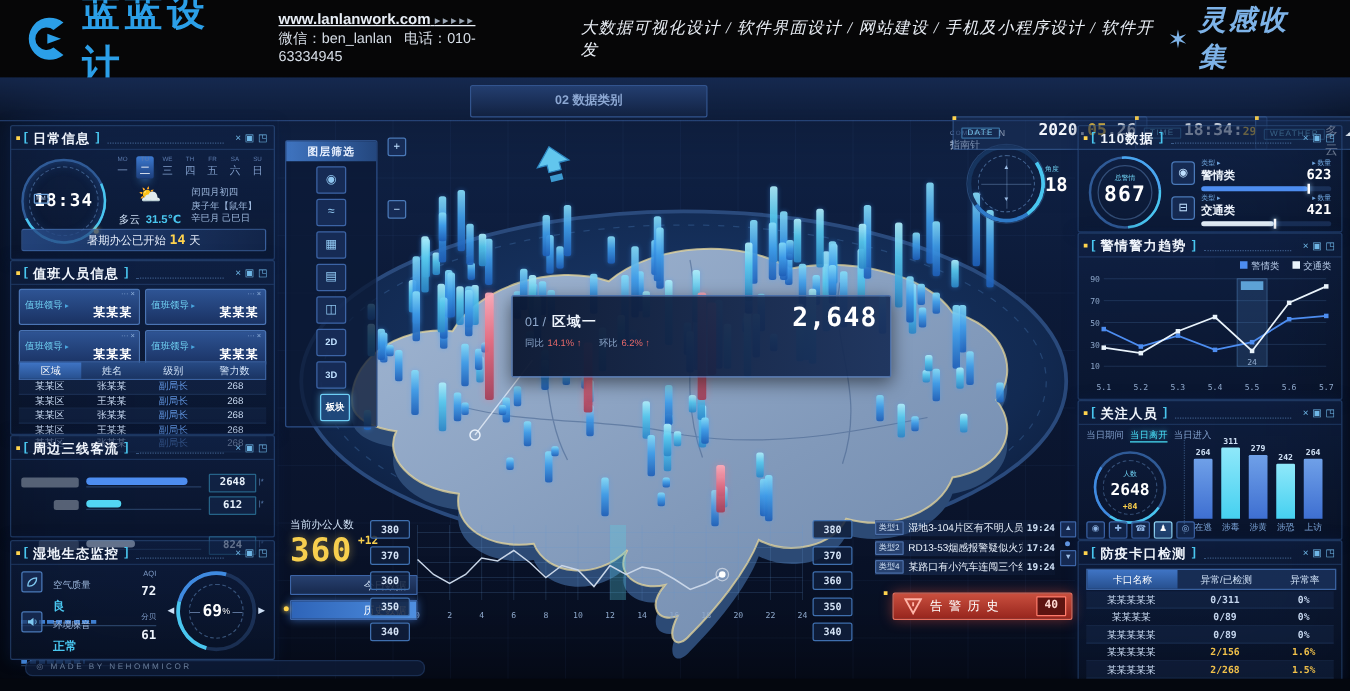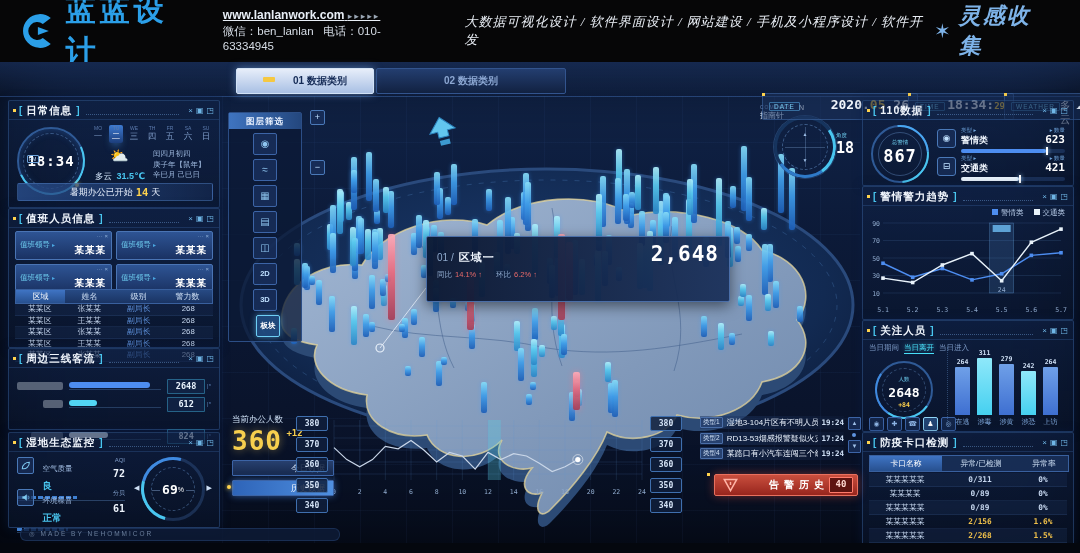--- a/index.html
+++ b/index.html
@@ -220,21 +220,21 @@
   #c-ring .hy{position:absolute;top:50%;left:8px;right:8px;height:1px;background:rgba(140,180,230,.3);}
   #c-ring .ar{position:absolute;left:50%;transform:translateX(-50%);font-size:5px;color:#9fc0e8;}
   #c-n{position:absolute;left:39px;top:0px;font-size:7px;color:#eef4fc;}
   #c-val{position:absolute;left:76px;top:28px;text-align:left;}
   #c-val .u{font-size:5.5px;color:#6fd0f2;display:block;}
   #c-val .v{font-size:15px;color:#fff;}
   .zbtn{position:absolute;left:88px;width:13px;height:13px;border:1px solid #4a79b8;background:rgba(25,48,92,.8);color:#bfe0ff;font-size:9px;text-align:center;line-height:12px;border-radius:2px;cursor:pointer;}
   #z-in{top:14px;} #z-out{top:64px;}
 
   
-  #tooltip{position:absolute;left:204px;top:140px;width:282px;height:54px;
+  #tooltip{position:absolute;left:187px;top:140px;width:282px;height:54px;
     background:linear-gradient(90deg,rgba(10,22,48,.95),rgba(24,46,88,.92));
     border:1px solid #4a6ea8;border-radius:2px;box-shadow:0 4px 14px rgba(0,0,0,.5);padding:5px 10px;z-index:6;}
   #tooltip .r1{display:flex;align-items:baseline;}
   #tooltip .idx{font-size:10px;color:#8fa9cc;margin-right:5px;}
   #tooltip .nm{font-size:11px;color:#eef4fc;font-weight:bold;letter-spacing:1px;}
   #tooltip .big{margin-left:auto;font-size:21px;color:#fff;letter-spacing:1px;}
   #tooltip .r2{display:flex;gap:14px;margin-top:4px;font-size:7.5px;color:#8fa9cc;}
   #tooltip .r2 b{color:#e86a6a;font-weight:normal;margin-left:3px;}
   #map-arrow{position:absolute;left:202px;top:18px;z-index:3;}
 
@@ -256,21 +256,21 @@
   .arow{display:flex;align-items:center;height:13px;margin-bottom:2.5px;background:linear-gradient(90deg,rgba(30,55,100,.55),rgba(18,34,66,.25));cursor:pointer;}
   .arow .tag{font-size:6.5px;color:#cfe0f5;background:#27416f;border:1px solid #4a6ea8;border-radius:1px;padding:0 2px;margin-right:4px;white-space:nowrap;}
   .arow .tx{flex:1;font-size:8px;color:#e8f0fb;white-space:nowrap;overflow:hidden;}
   .arow .tm{font-size:7.5px;color:#cfe0f5;margin-left:3px;}
   #a-scroll{position:absolute;left:848px;top:355px;width:11px;z-index:8;text-align:center;}
   #a-scroll .sb{width:11px;height:11px;border:1px solid #3c64a6;background:rgba(25,48,92,.8);color:#9fc0e8;font-size:6px;line-height:10px;margin-bottom:3px;border-radius:1px;cursor:pointer;}
   #a-scroll .sd{width:4px;height:4px;border-radius:50%;background:#5f93de;margin:0 auto 3px;}
   #a-banner{position:absolute;left:714px;top:412px;width:142px;height:20px;z-index:8;display:flex;align-items:center;
     background:linear-gradient(180deg,#c94f3e,#97251d);border:1px solid #e8705e;border-radius:2px;box-shadow:0 0 10px rgba(230,80,60,.45);cursor:pointer;}
   #a-banner .wt{margin:0 6px 0 8px;}
-  #a-banner .tt2{flex:1;font-size:10px;color:#fff;font-weight:bold;letter-spacing:5px;text-align:right;}
+  #a-banner .tt2{flex:1;font-size:10px;color:#fff;font-weight:normal;letter-spacing:5px;text-align:left;}
   #a-banner .bd{width:22px;height:14px;background:#5e1411;border:1px solid #ff7b6b;color:#ffd9d2;font-size:9px;text-align:center;line-height:13px;border-radius:1px;margin-right:4px;}
 </style>
 </head>
 <body>
 
 <div id="stage">
 
   <header id="banner" class="p">
     <div id="logo">
       <svg width="40" height="40" viewBox="0 0 40 40">
@@ -530,21 +530,20 @@
           <span class="nm">区域一</span>
           <span class="big dg">2,648</span>
         </div>
         <div class="r2">
           <span><span>同比</span><b>14.1% ↑</b></span>
           <span><span>环比</span><b>6.2% ↑</b></span>
         </div>
       </div>
     </div>
 
-    <div id="tab1" class="p tab"><span class="dash"></span><span>01 数据类别</span></div>
     <div id="tab2" class="p tab"><span>02 数据类别</span></div>
 
     <div id="pl-date" class="p info-plate">
       <span class="ydot" style="left:-1px;top:-1px"></span>
       <span class="lab">DATE</span>
       <span class="val dg"><span>2020.</span><span class="hl">05</span><span>.26</span></span>
     </div>
     <div id="pl-time" class="p info-plate">
       <span class="ydot" style="left:-1px;top:-1px"></span>
       <span class="lab">TIME</span>

